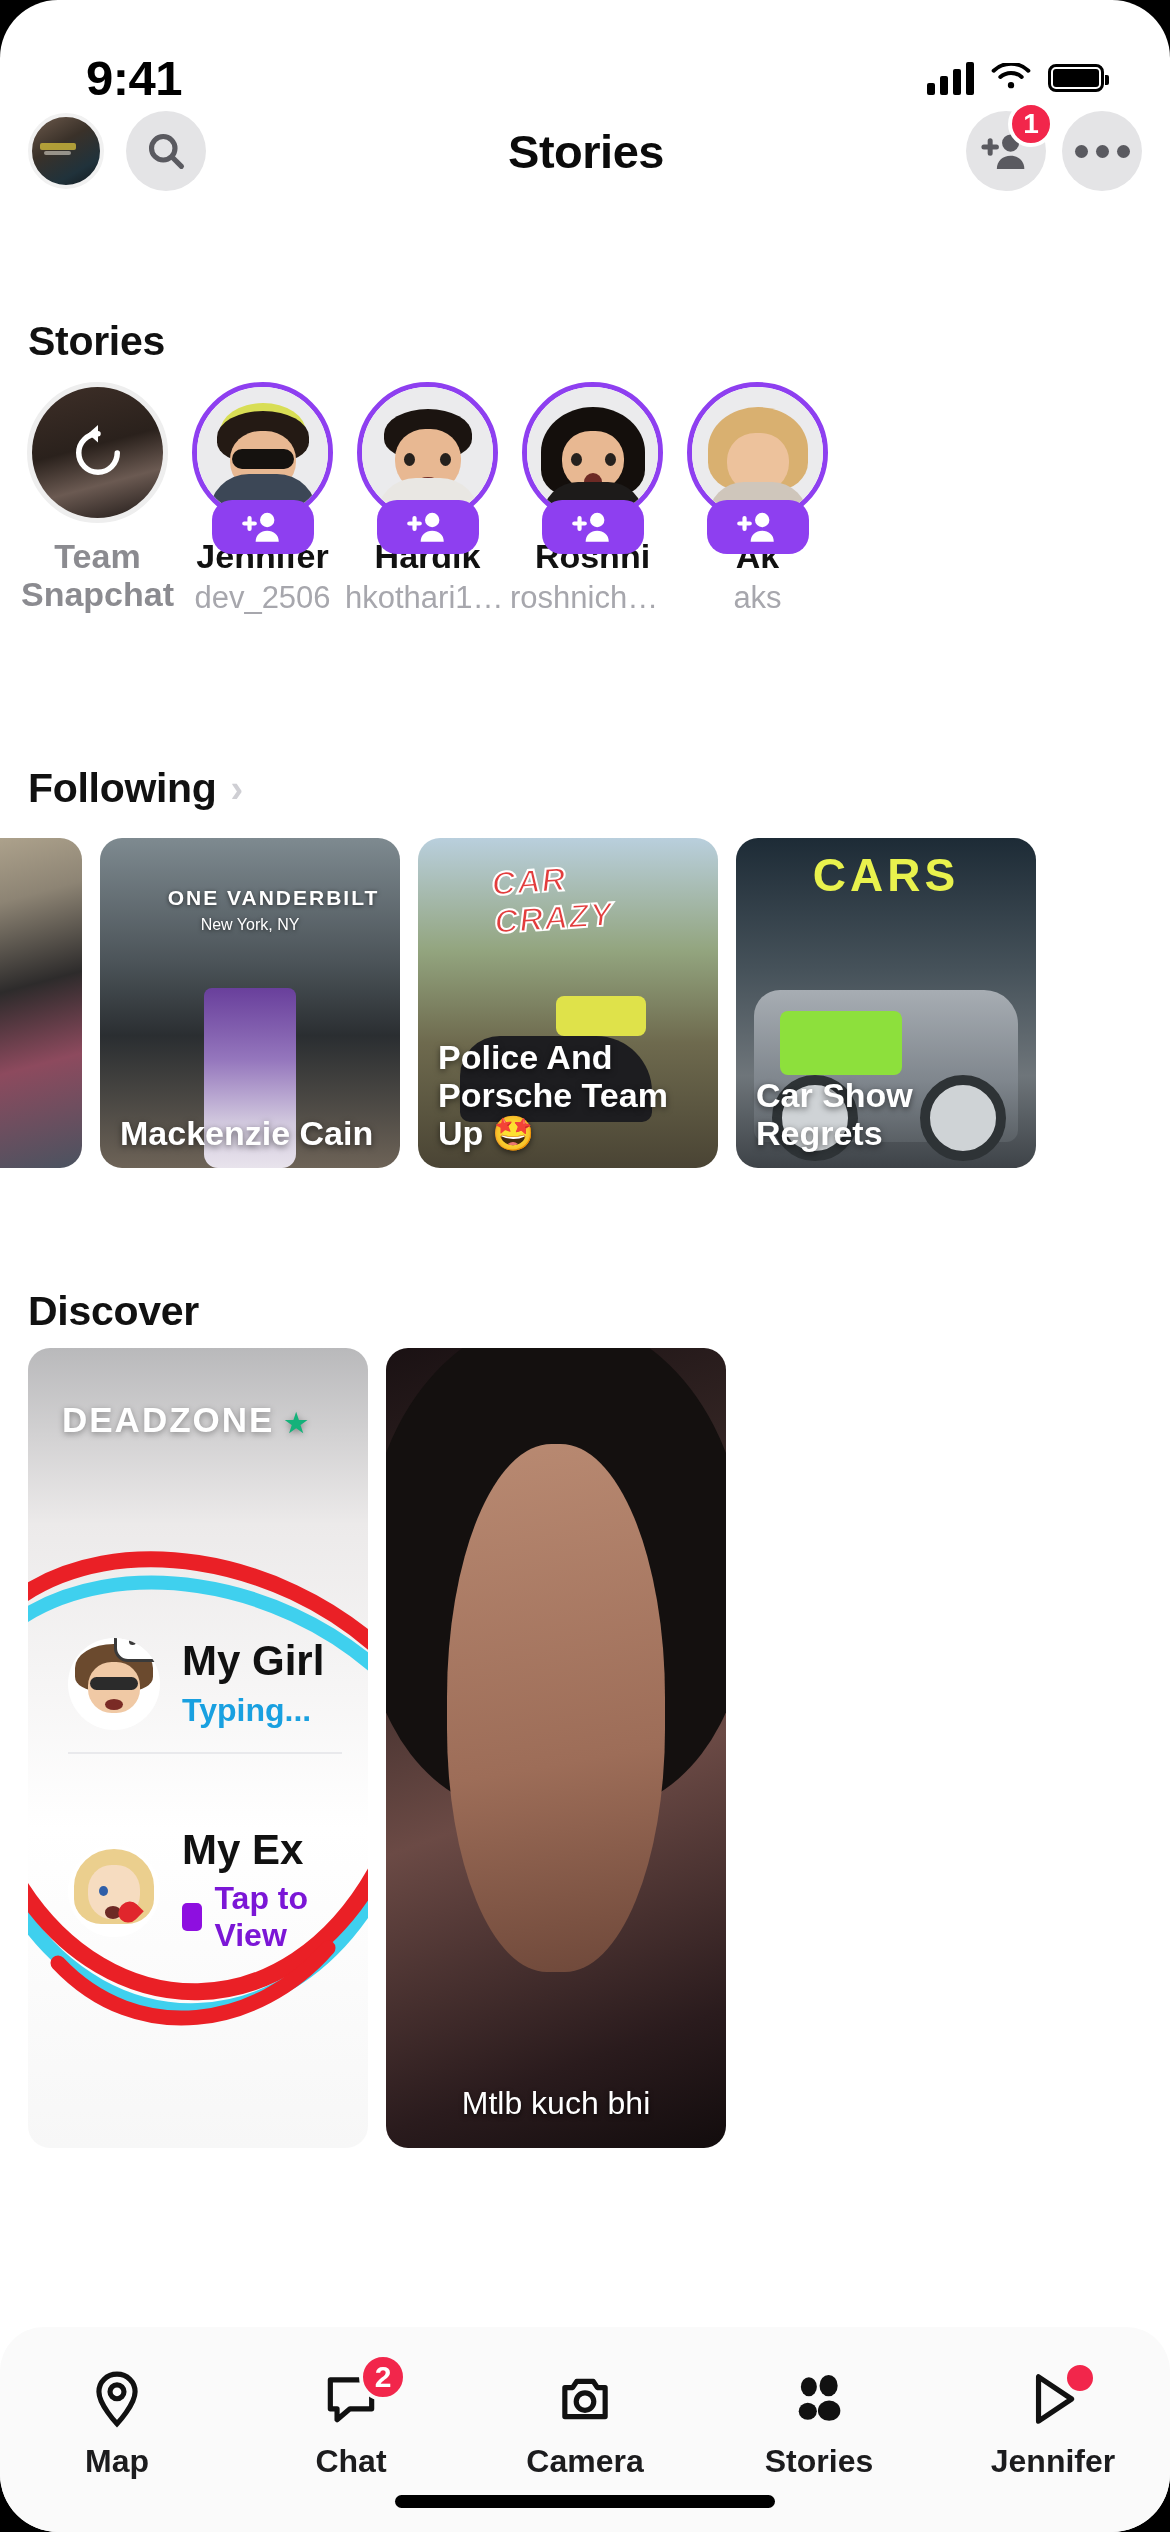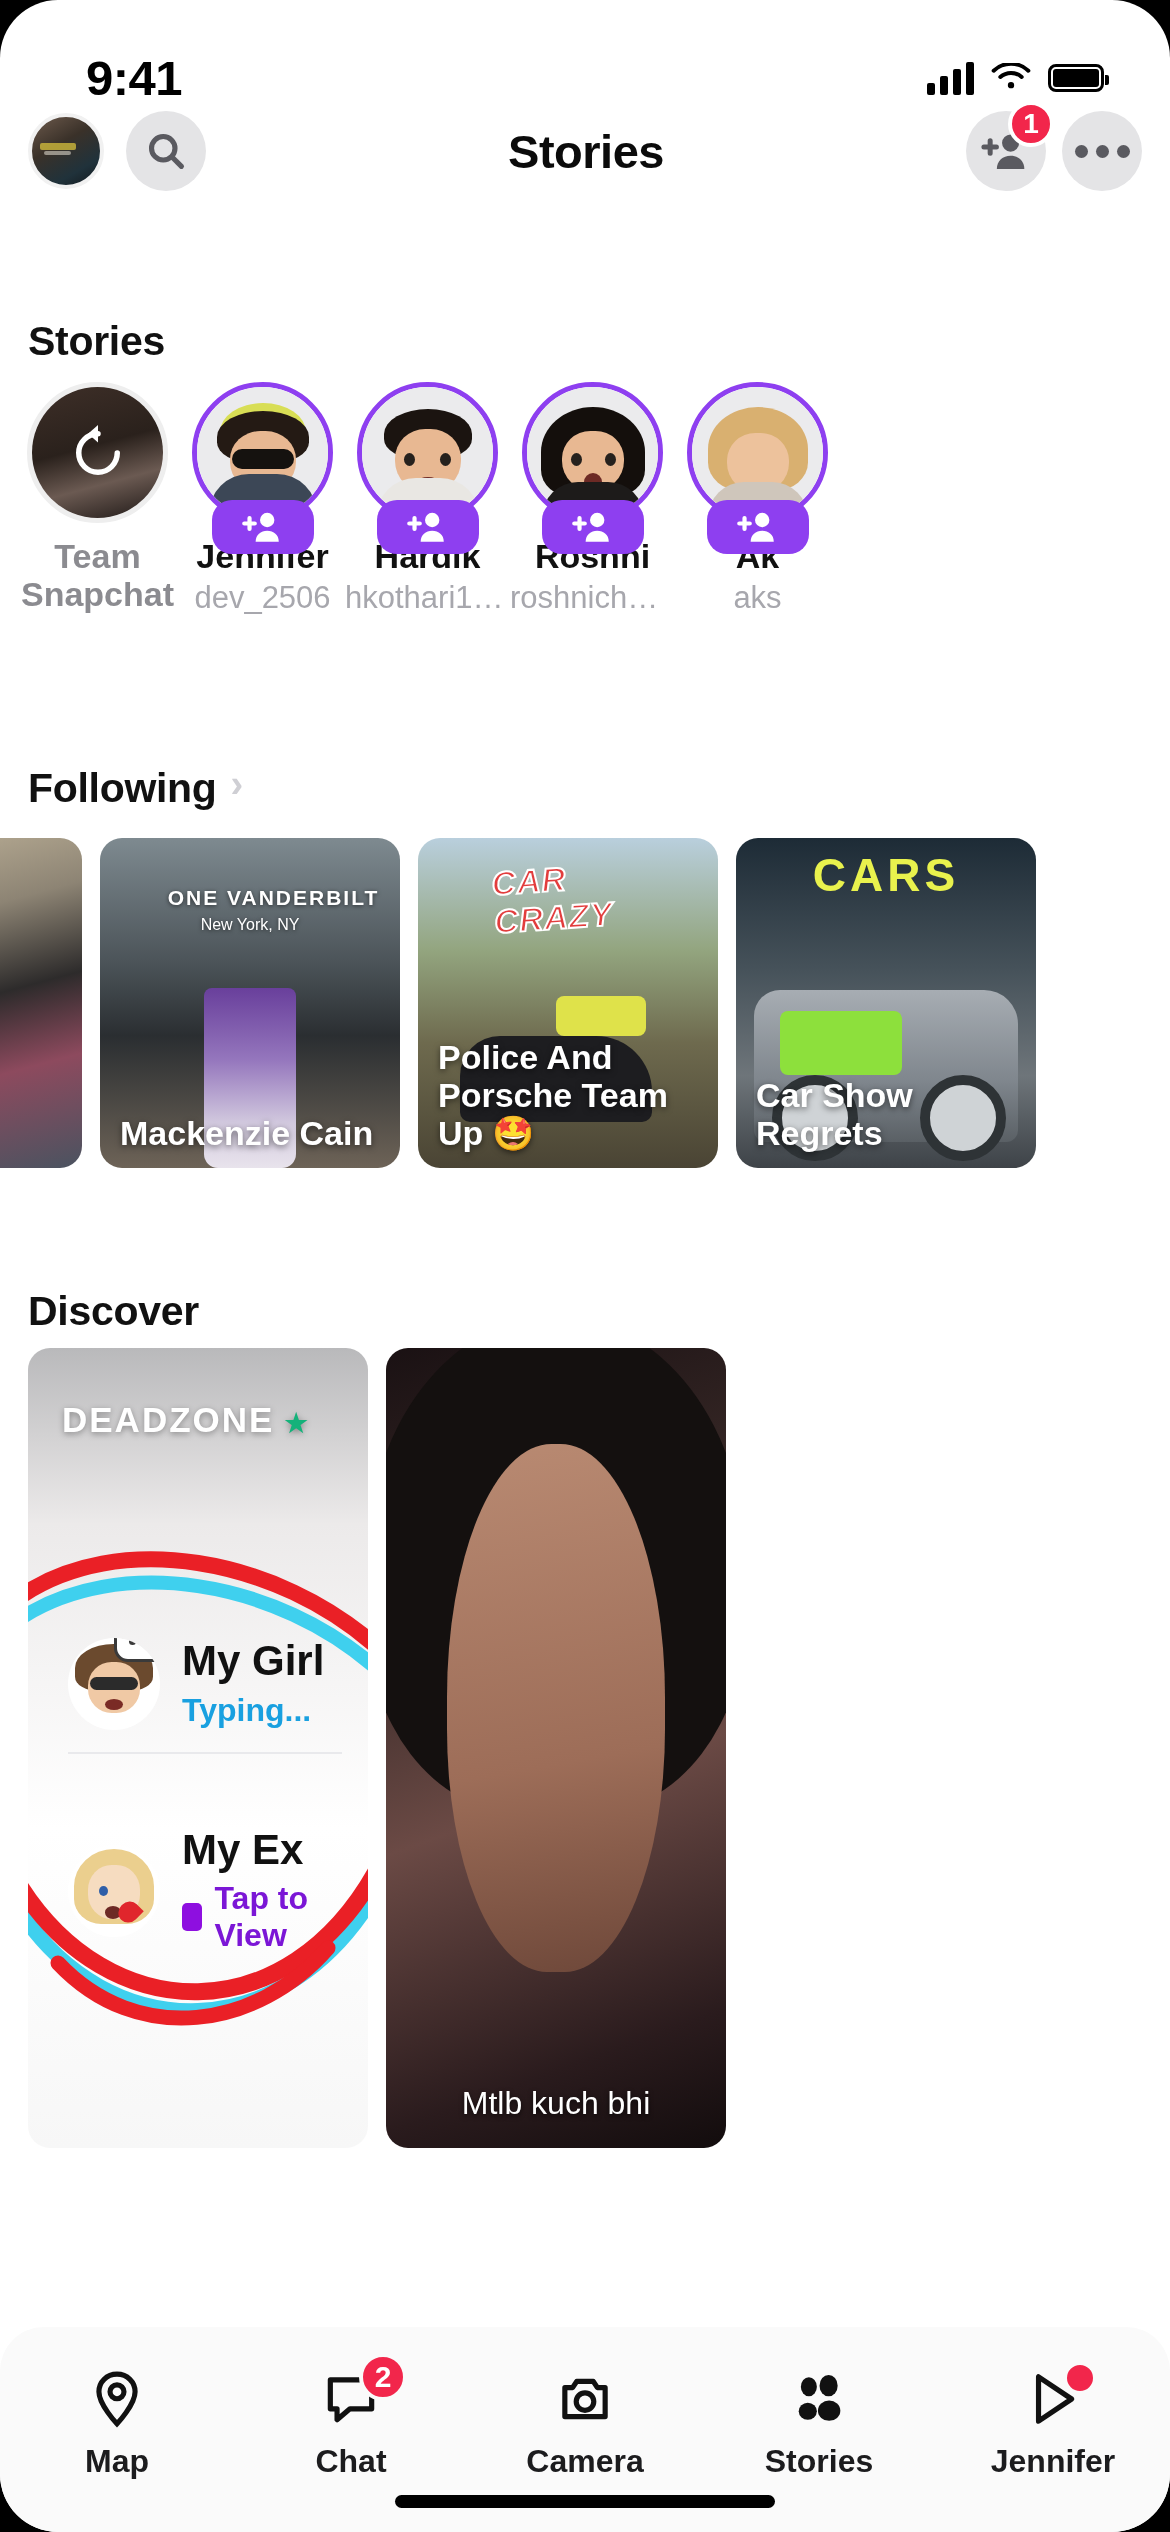--- a/index.html
+++ b/index.html
@@ -77,21 +77,21 @@
   }
   .rel{position:relative;}
   .dots { display:flex; gap:8px; }
   .dots i { width:13px;height:13px;border-radius:50%;background:#5a5a60;display:block; }
 
   
   .section-title {
     font-size: 41px; font-weight: 700; color:#111; letter-spacing:-0.3px;
     padding-left: 28px;
   }
-  .section-title.row { display:flex; align-items:flex-start; gap:14px; }
+  .section-title.row { display:flex; align-items:center; gap:14px; }
 
   
   #friends-title { position:absolute; top:318px; left:0; }
   #friends-row {
     position:absolute; top:382px; left:0; width:1170px; height:320px;
     display:flex; gap: 0px; padding-left: 15px; overflow:hidden;
   }
   .friend { width: 165px; flex:0 0 auto; text-align:center; position:relative; }
   .friend .ring {
     width: 141px; height: 141px; border-radius:50%;

